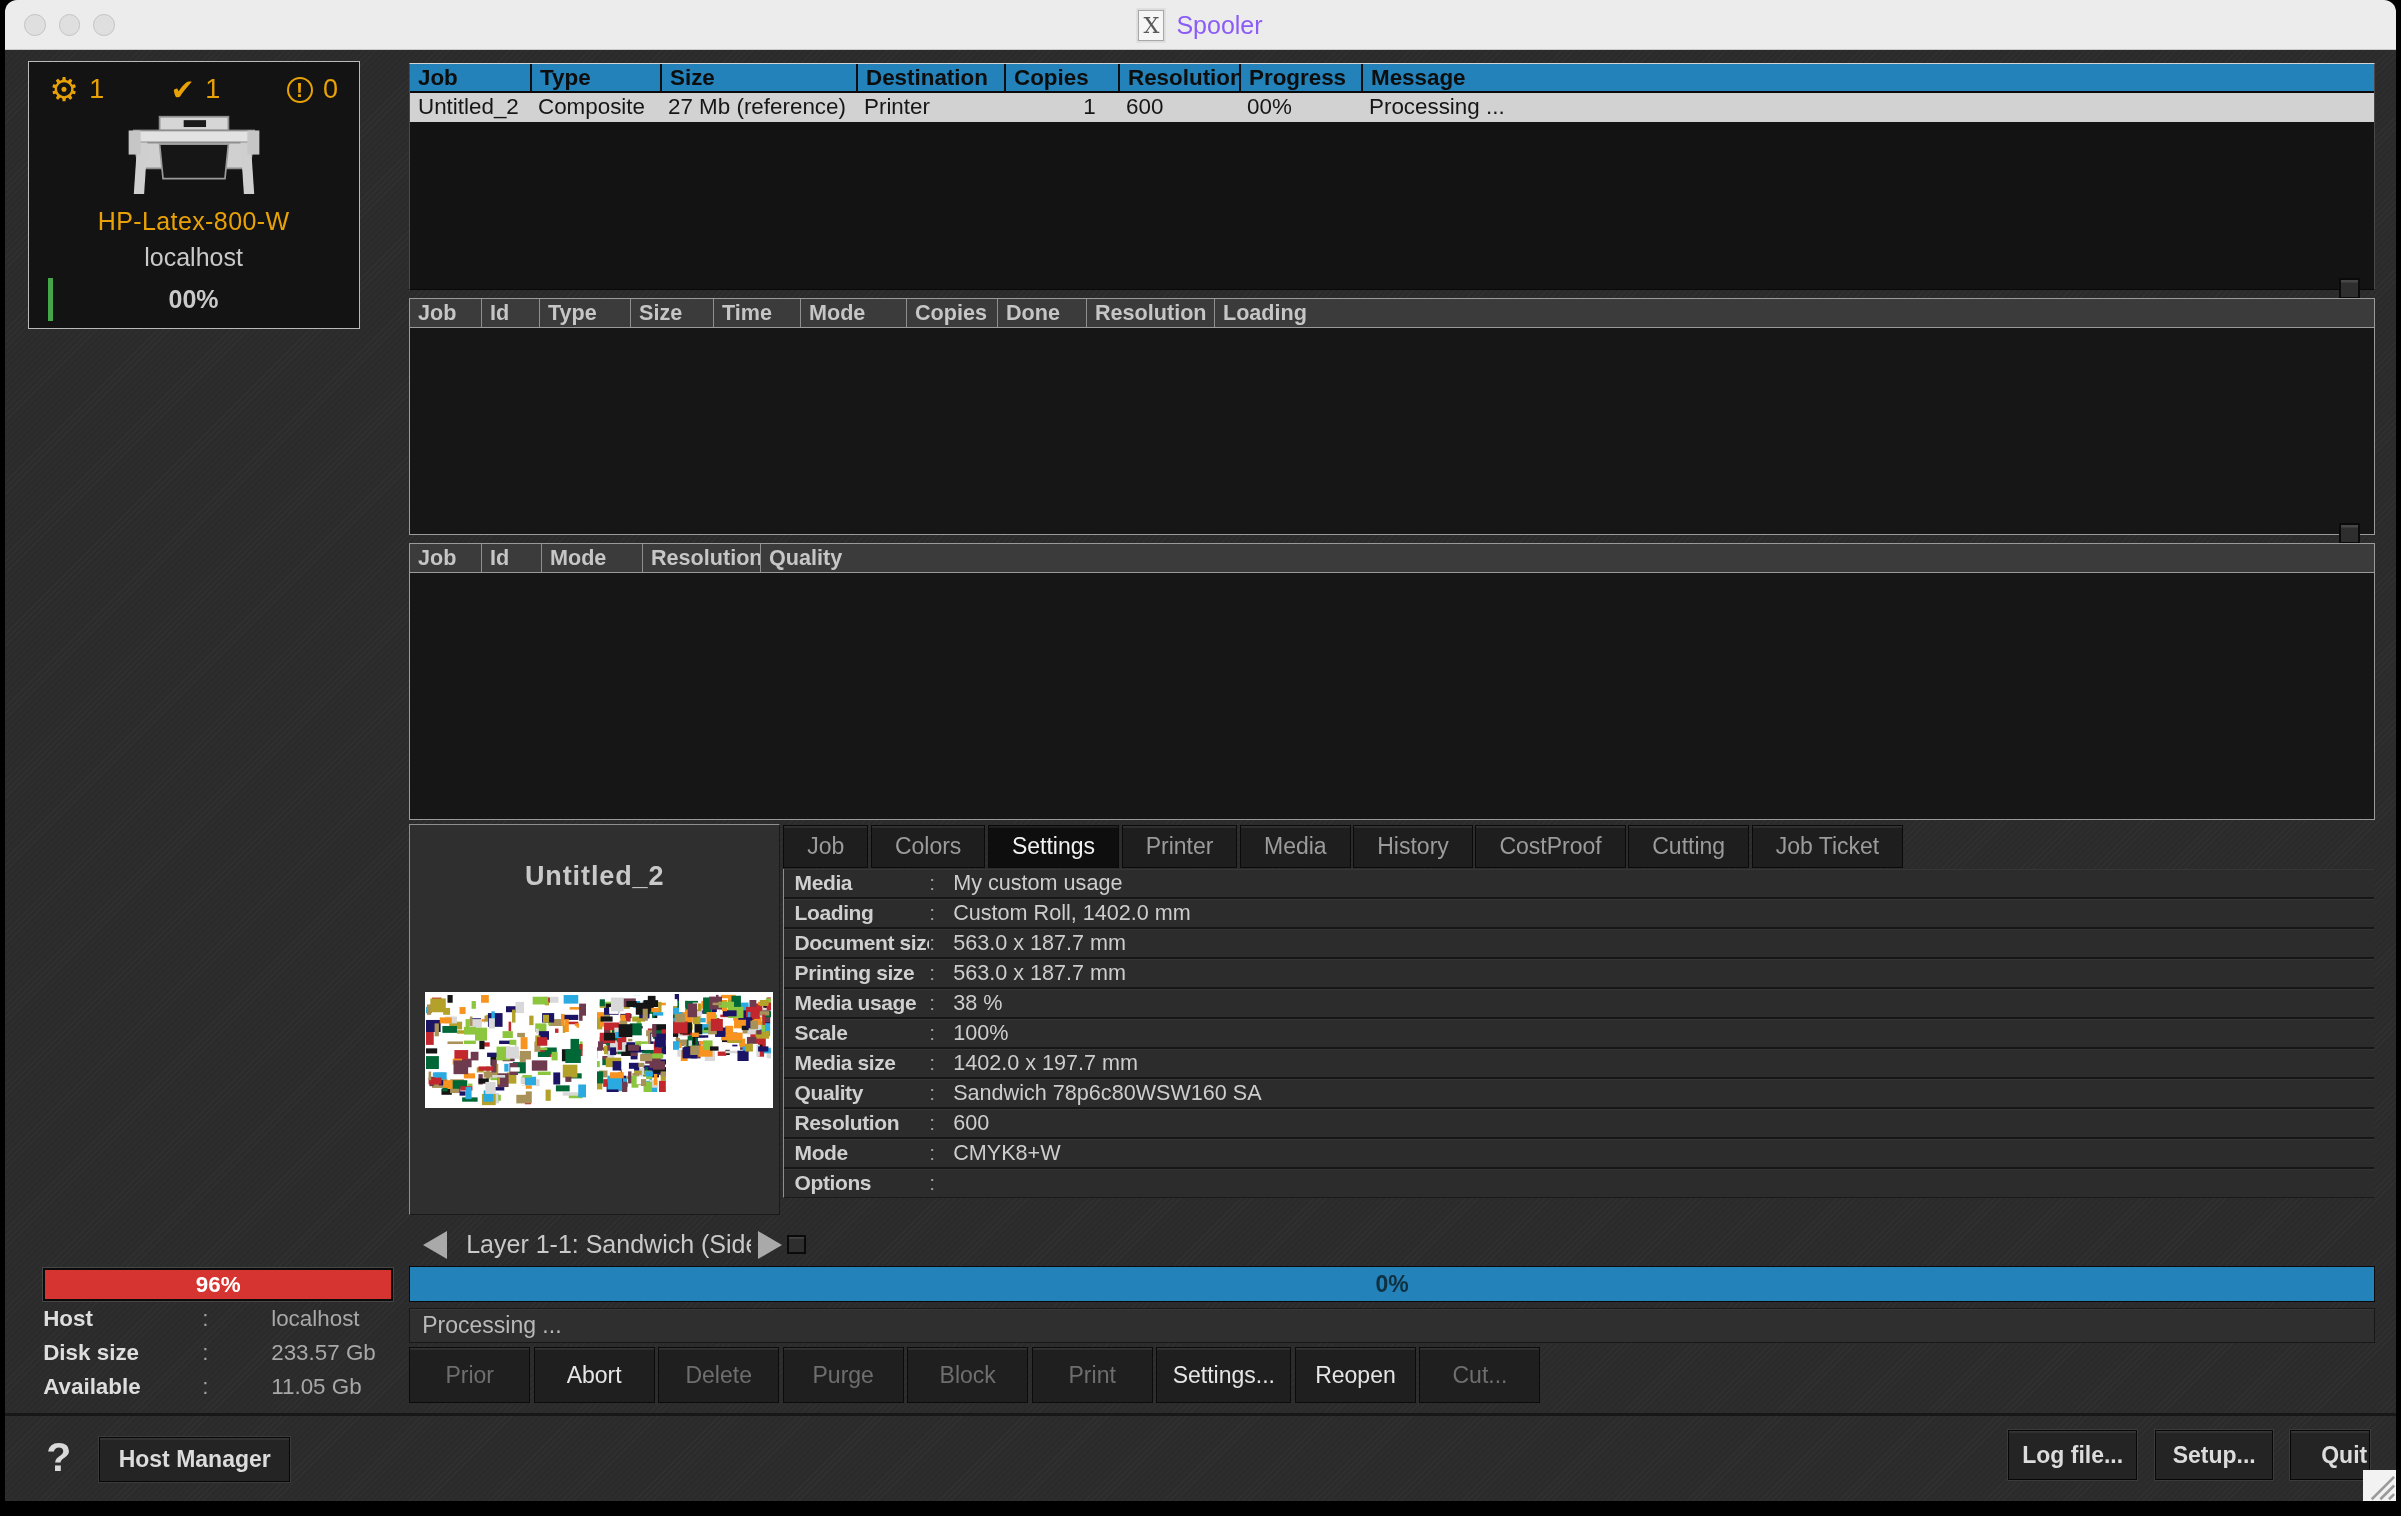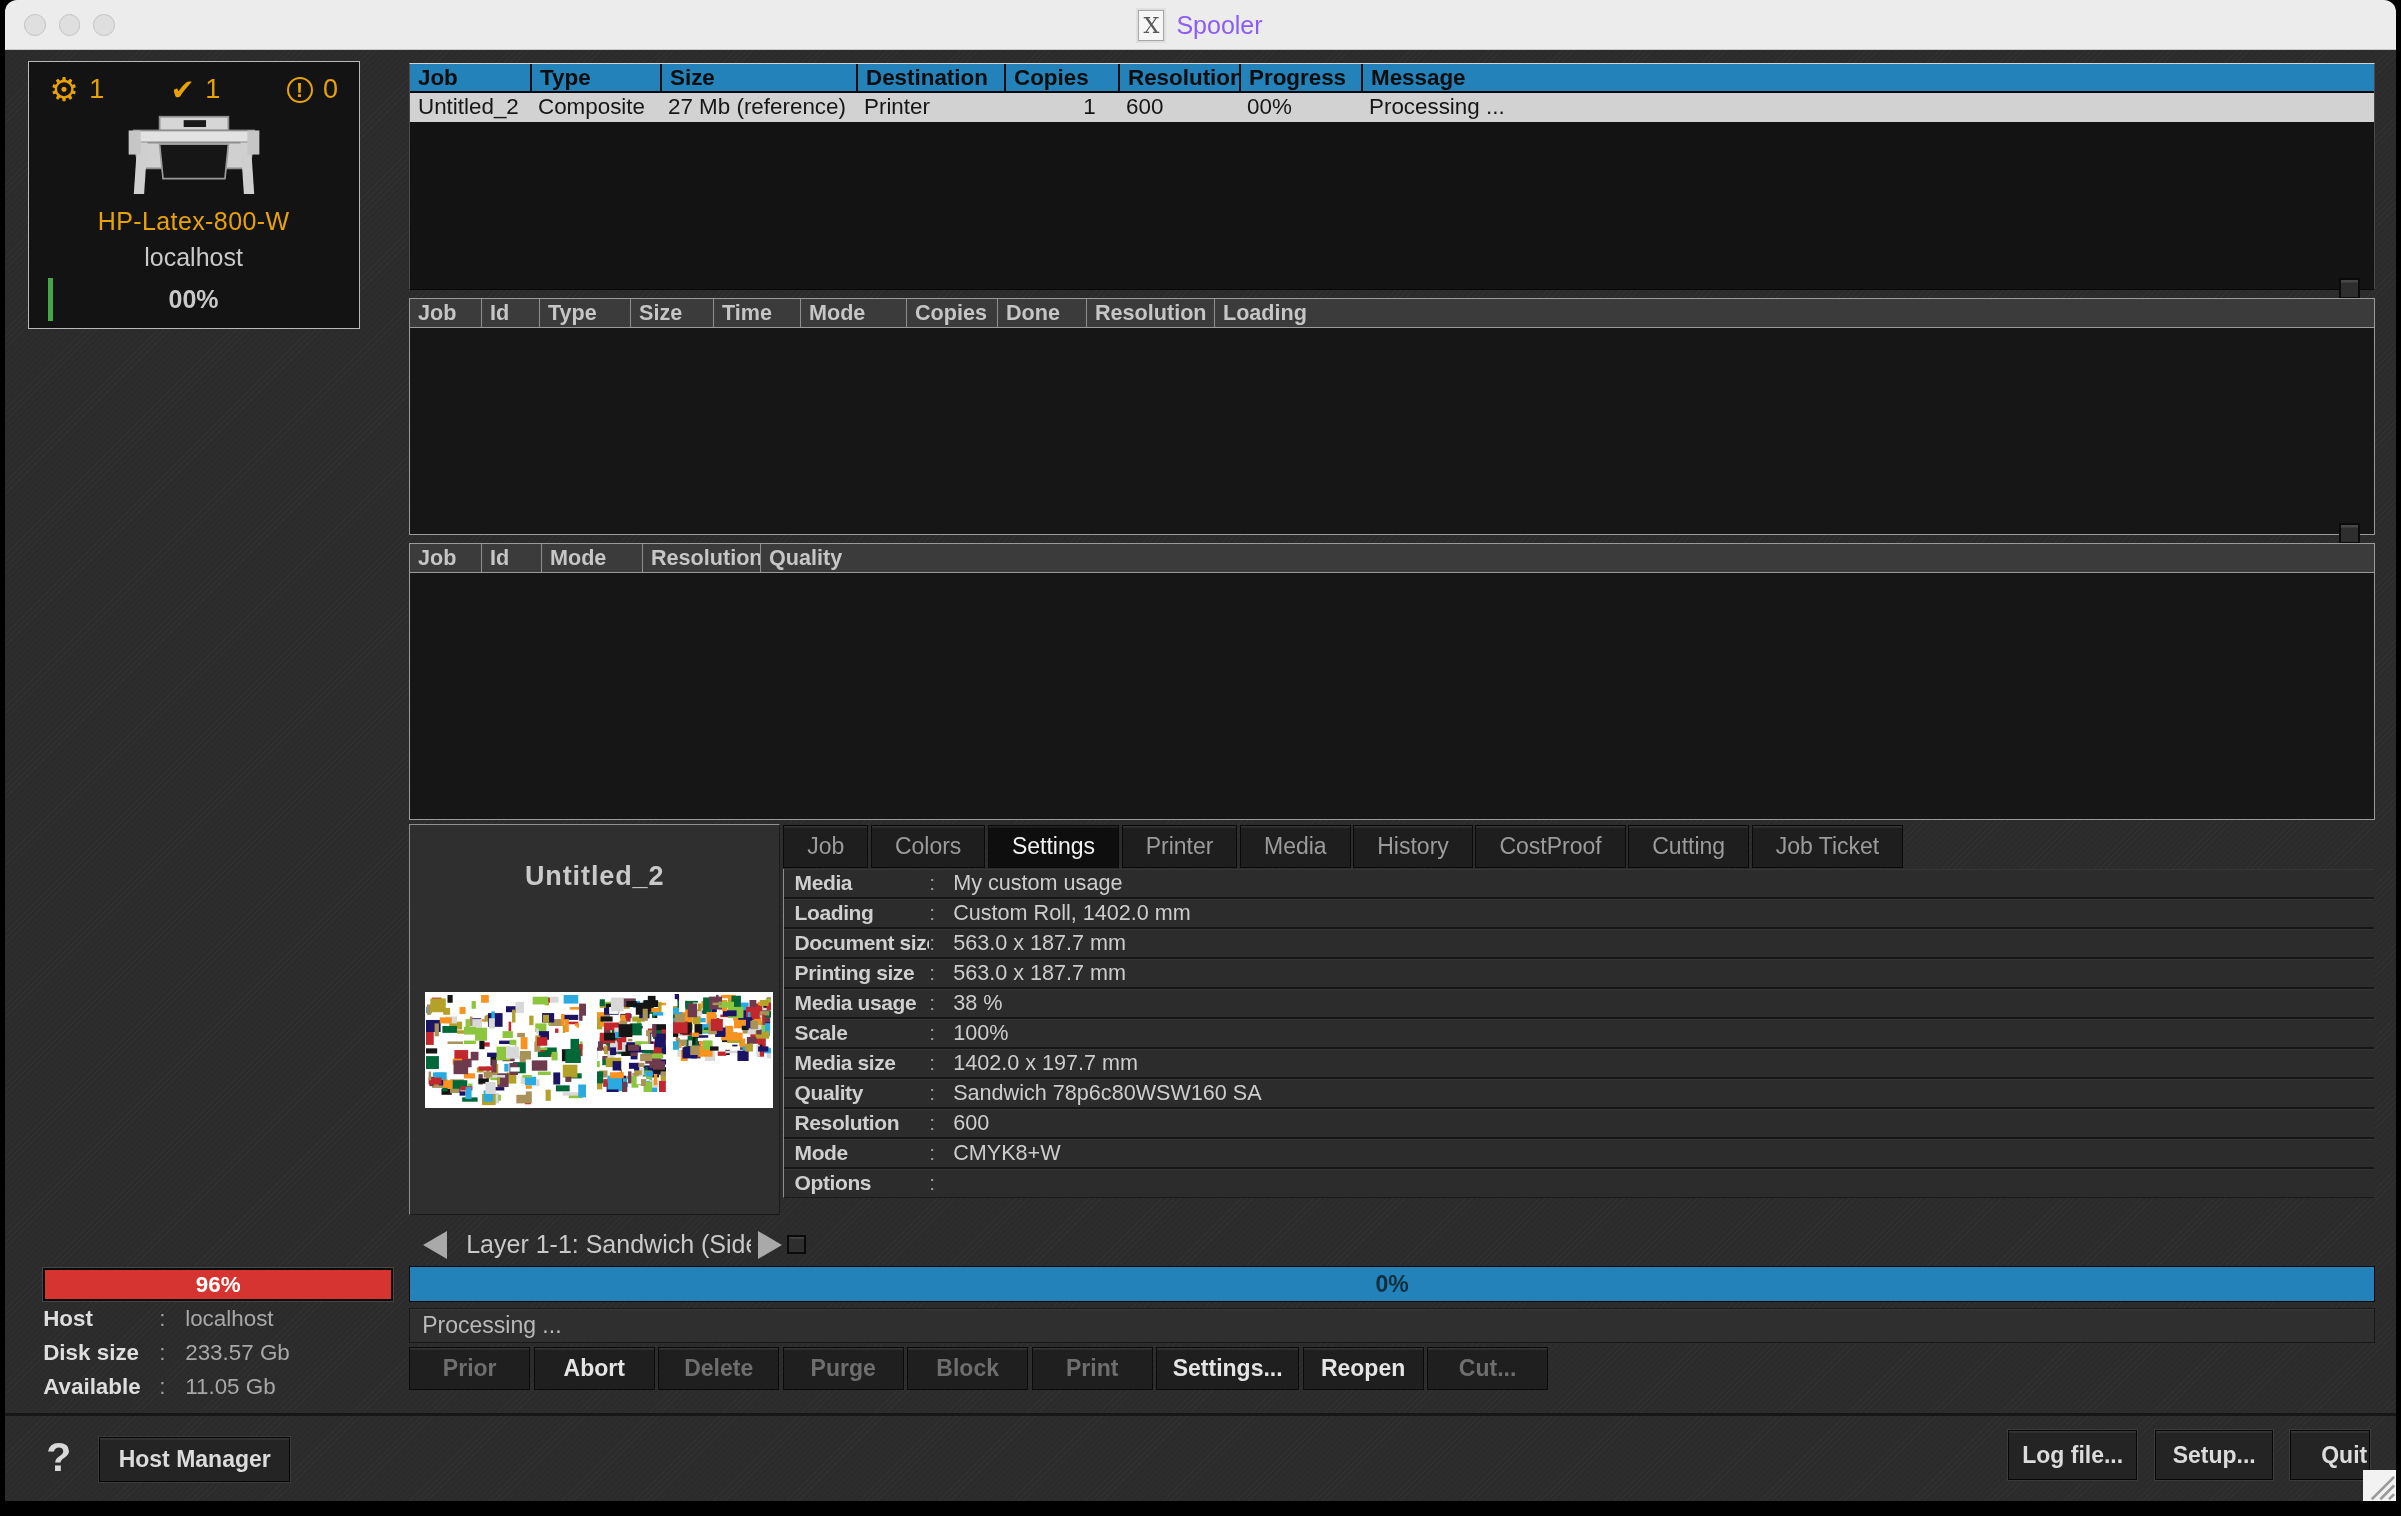--- a/index.html
+++ b/index.html
@@ -66,27 +66,27 @@
   .settings-panel { position:absolute; left:778px; top:819px; width:1591px; height:329px; background:#2c2c2c; border-left:1.7px solid #8f8f8f; border-bottom:1.7px solid #1a1a1a; }
   .srow { display:flex; height:30px; border-bottom:2.6px solid #161616; box-shadow:inset 0 0.9px 0 rgba(255,255,255,0.05); }
   .srow .slabel { width:145px; padding-left:10.4px; color:#cfcfcf; font-size:21px; font-weight:bold; line-height:28px; letter-spacing:-0.4px; white-space:nowrap; overflow:hidden; }
   .srow .scolon { width:24px; color:#9f9f9f; font-size:21px; line-height:28px; }
   .srow .svalue { flex:1; color:#cdcdcd; font-size:21.6px; line-height:28px; white-space:nowrap; overflow:hidden; }
 
   
   .global-progress { position:absolute; left:404px; top:1216px; width:1966px; height:36px; background:#2382b9; border:0.9px solid #0a0a0a; display:flex; align-items:center; justify-content:center; color:#10303f; font-size:23px; font-weight:bold; }
   .status-row { position:absolute; left:404px; top:1258px; width:1966px; height:35px; background:#2f2f2f; border:1.7px solid #181818; box-shadow:inset 0 0.9px 0 rgba(255,255,255,0.05); color:#b9b9b9; font-size:23px; line-height:32px; padding-left:12px; }
   .actions { position:absolute; left:404px; top:1297px; height:43px; display:flex; gap:3.5px; }
-  .btn { min-width:121px; height:43px; padding:0 15.5px; background:#1f1f1f; border:1.7px solid #0b0b0b; box-shadow:inset 0 1.7px 0 rgba(255,255,255,0.09); color:#e5e5e5; font-size:23px; display:flex; align-items:center; justify-content:center; cursor:pointer; white-space:nowrap;font-weight:bold; }
+  .btn { min-width:121px; height:56px; padding:0 15.5px; background:#1f1f1f; border:1.7px solid #0b0b0b; box-shadow:inset 0 1.7px 0 rgba(255,255,255,0.09); color:#e5e5e5; font-size:23px; display:flex; align-items:center; justify-content:center; cursor:pointer; white-space:nowrap; }
   .btn.disabled { color:#6e6e6e; cursor:default; }
 
   
   .disk-bar { position:absolute; left:38px; top:1218px; width:350px; height:33px; background:#d63430; border:2.6px solid #0b0b0b; box-shadow:0 0 0 0.9px #4a4a4a; display:flex; align-items:center; justify-content:center; color:#fff; font-size:22.4px; font-weight:bold; }
   .host-info { position:absolute; left:38px; top:1256px; width:362px; }
-  .hrow { display:flex; height:34px; }
+  .hrow { display:flex; height:34px;gap:43px; }
   .hrow .hlabel { width:116px; color:#dedede; font-size:22.4px; font-weight:bold; }
   .hrow .hcolon { width:26px; color:#9f9f9f; font-size:22.4px; }
   .hrow .hvalue { flex:1; color:#a8a8a8; font-size:22.4px; }
 
   
   .footer-divider { position:absolute; left:0; right:0; top:1363px; height:2.6px; background:#171717; }
   .help-glyph { position:absolute; left:41px; top:1384px; color:#d9d9d9; font-size:41px; font-weight:bold; cursor:pointer; }
   .host-manager-btn { position:absolute; left:94px; top:1387px; width:191px; height:45px; }
   .logfile-btn { position:absolute; left:2003px; top:1380px; width:129px; height:50px; }
   .setup-btn { position:absolute; left:2150px; top:1380px; width:118px; height:50px; }

